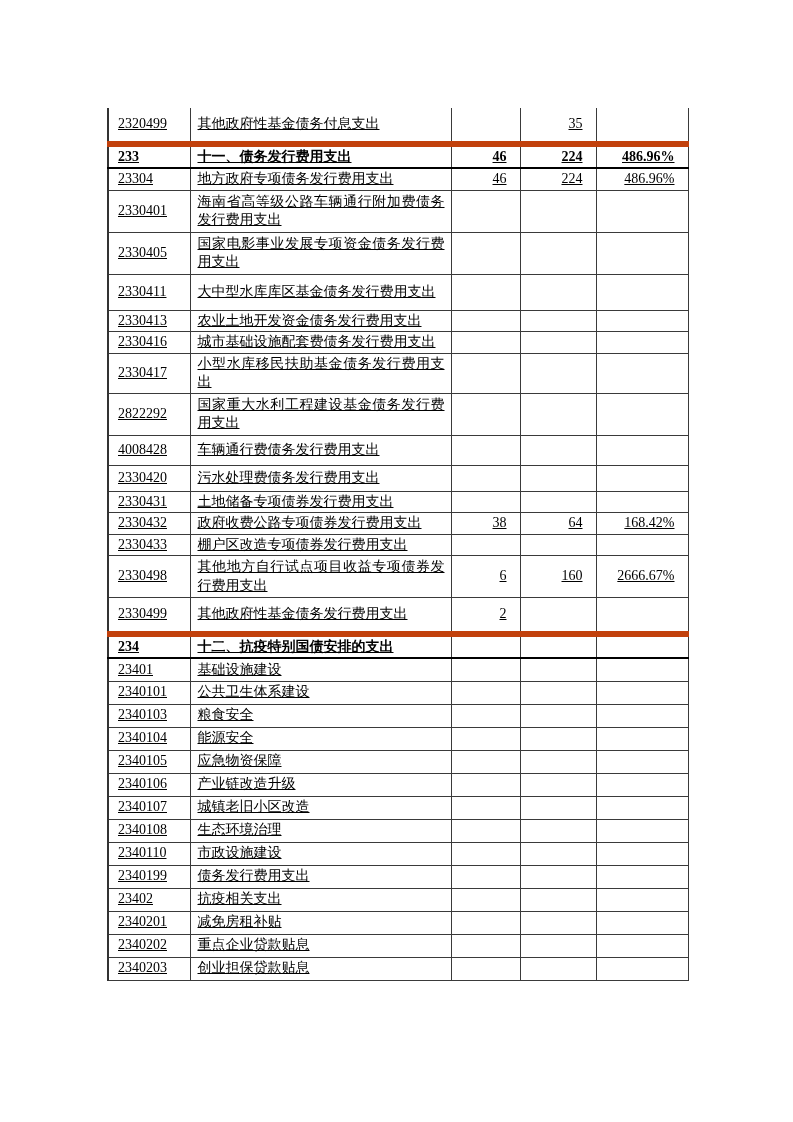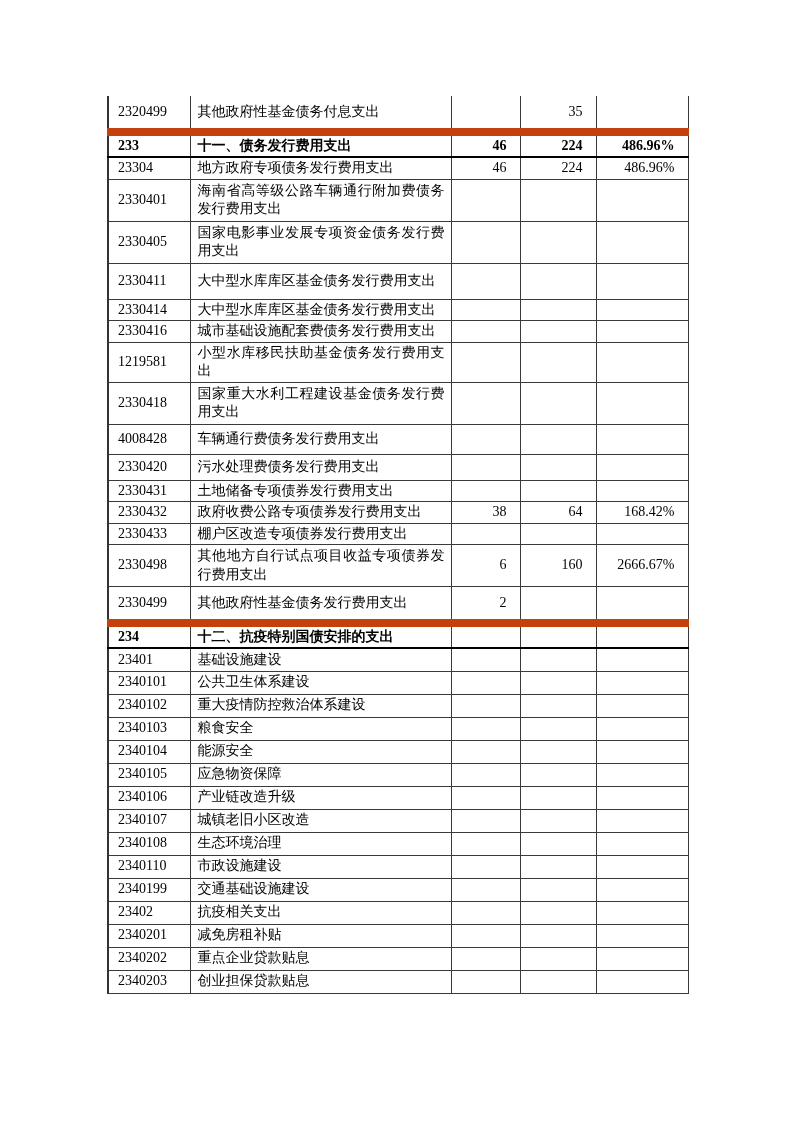--- a/index.html
+++ b/index.html
@@ -11,24 +11,25 @@
     position: relative;
     width: 793px;
     height: 1122px;
     background: #ffffff;
     overflow: hidden;
     font-family: "Liberation Serif", "DejaVu Serif", serif;
   }
   table.budget-table {
     position: absolute;
     left: 107px;
-    top: 96px;
+    top: 108px;
     width: 580px;
     border-collapse: collapse;
     table-layout: fixed;
+    text-decoration: underline;
   }
   .budget-table td {
     border: 1px solid #3a3a3a;
     font-family: "Liberation Serif", "DejaVu Serif", serif;
     font-size: 14px;
     line-height: 1.32;
     color: #000000;
     vertical-align: middle;
     padding: 1px 4px;
     overflow: hidden;
@@ -38,21 +39,21 @@
   .budget-table td.code { padding-left: 9px; text-align: left; }
   .budget-table td.name { padding-left: 7px; padding-right: 6px; text-align: justify; }
   .budget-table td.num  { text-align: right; padding-right: 13px; }
 
   
   tr.first   { height: 36px; }
   tr.first td { border-top: none; }
   tr.section { height: 20px; }
   tr.section td {
     font-weight: bold;
-    border-top: 8px solid #c2410c;
+    border-top: 6px solid #c2410c;
     border-bottom: 2px solid #000000;
   }
   tr.normal  { height: 21px; }
   tr.wrap    { height: 42px; }
   tr.tall36  { height: 36px; }
   tr.tall30  { height: 30px; }
   tr.tall26  { height: 26px; }
   tr.std     { height: 23px; }
 </style>
 </head>
@@ -104,42 +105,42 @@
           <td class="num"></td>
         </tr>
         <tr class="tall36">
           <td class="code">2330411</td>
           <td class="name">大中型水库库区基金债务发行费用支出</td>
           <td class="num"></td>
           <td class="num"></td>
           <td class="num"></td>
         </tr>
         <tr class="normal">
-          <td class="code">2330414</td>
-          <td class="name">大中型水库库区基金债务发行费用支出</td>
+          <td class="code">2330413</td>
+          <td class="name">农业土地开发资金债务发行费用支出</td>
           <td class="num"></td>
           <td class="num"></td>
           <td class="num"></td>
         </tr>
         <tr class="normal">
           <td class="code">2330416</td>
           <td class="name">城市基础设施配套费债务发行费用支出</td>
           <td class="num"></td>
           <td class="num"></td>
           <td class="num"></td>
         </tr>
         <tr class="normal">
-          <td class="code">1219581</td>
+          <td class="code">2330417</td>
           <td class="name">小型水库移民扶助基金债务发行费用支出</td>
           <td class="num"></td>
           <td class="num"></td>
           <td class="num"></td>
         </tr>
         <tr class="wrap">
-          <td class="code">2330418</td>
+          <td class="code">2822292</td>
           <td class="name">国家重大水利工程建设基金债务发行费用支出</td>
           <td class="num"></td>
           <td class="num"></td>
           <td class="num"></td>
         </tr>
         <tr class="tall30">
           <td class="code">4008428</td>
           <td class="name">车辆通行费债务发行费用支出</td>
           <td class="num"></td>
           <td class="num"></td>
@@ -202,27 +203,20 @@
           <td class="num"></td>
         </tr>
         <tr class="std">
           <td class="code">2340101</td>
           <td class="name">公共卫生体系建设</td>
           <td class="num"></td>
           <td class="num"></td>
           <td class="num"></td>
         </tr>
         <tr class="std">
-          <td class="code">2340102</td>
-          <td class="name">重大疫情防控救治体系建设</td>
-          <td class="num"></td>
-          <td class="num"></td>
-          <td class="num"></td>
-        </tr>
-        <tr class="std">
           <td class="code">2340103</td>
           <td class="name">粮食安全</td>
           <td class="num"></td>
           <td class="num"></td>
           <td class="num"></td>
         </tr>
         <tr class="std">
           <td class="code">2340104</td>
           <td class="name">能源安全</td>
           <td class="num"></td>
@@ -259,21 +253,21 @@
         </tr>
         <tr class="std">
           <td class="code">2340110</td>
           <td class="name">市政设施建设</td>
           <td class="num"></td>
           <td class="num"></td>
           <td class="num"></td>
         </tr>
         <tr class="std">
           <td class="code">2340199</td>
-          <td class="name">交通基础设施建设</td>
+          <td class="name">债务发行费用支出</td>
           <td class="num"></td>
           <td class="num"></td>
           <td class="num"></td>
         </tr>
         <tr class="std">
           <td class="code">23402</td>
           <td class="name">抗疫相关支出</td>
           <td class="num"></td>
           <td class="num"></td>
           <td class="num"></td>

